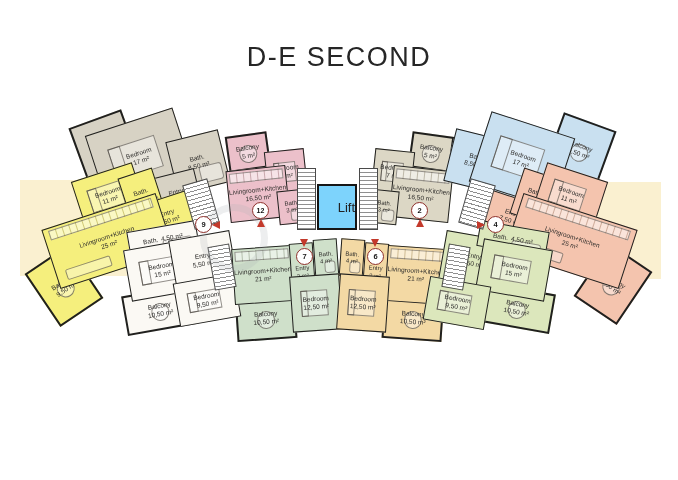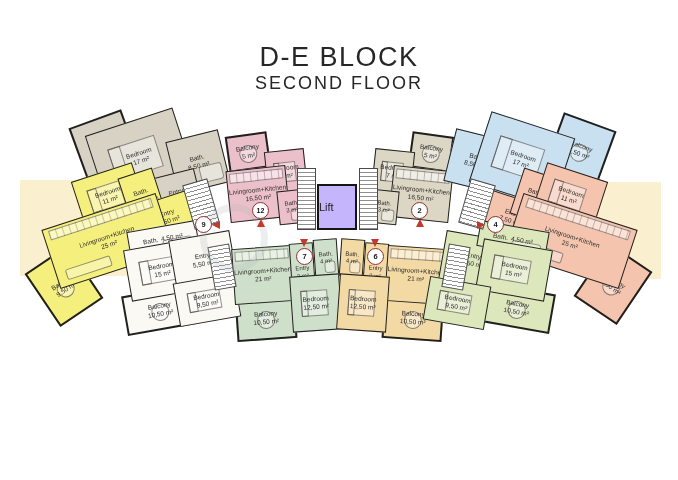--- a/index.html
+++ b/index.html
@@ -11,22 +11,22 @@
           font-size:18px;letter-spacing:2px;color:#262626;z-index:10;}
   .cream{position:absolute;background:#faf0d0;z-index:0;}
   .room{position:absolute;border:1.8px solid #20201e;box-sizing:border-box;z-index:2;
         display:flex;align-items:center;justify-content:center;text-align:center;}
   .balc{border-width:2.2px;z-index:1;}
   .rlabel{font-size:6.5px;line-height:1.25;color:#2e2d2b;z-index:5;position:relative;}
   .rlabel span{display:block;}
   .small .rlabel{font-size:6px;}
   .stairs{position:absolute;box-sizing:border-box;border:1.2px solid #4a4a4a;z-index:3;
         background:repeating-linear-gradient(180deg,#ffffff 0 3px,#8f8f8f 3px 4px);}
-  .lift{position:absolute;box-sizing:border-box;background:#c4b5fd;border:2.4px solid #161616;z-index:3;
-        display:flex;align-items:center;justify-content:flex-start;font-size:11px;color:#222;}
+  .lift{position:absolute;box-sizing:border-box;background:#7dd3fc;border:2.4px solid #161616;z-index:3;
+        display:flex;align-items:center;justify-content:flex-end;font-size:13px;color:#222;}
   .mkr{position:absolute;width:15px;height:15px;border-radius:50%;background:#fff;
        border:1.4px solid #8e2f2a;color:#161616;font-size:7.5px;font-weight:bold;z-index:9;
        display:flex;align-items:center;justify-content:center;box-sizing:content-box;}
   .tri{position:absolute;width:0;height:0;z-index:9;}
   .tri-up{border-left:4px solid transparent;border-right:4px solid transparent;border-bottom:8px solid #c3392b;}
   .tri-down{border-left:4px solid transparent;border-right:4px solid transparent;border-top:8px solid #c3392b;}
   .tri-left{border-top:4px solid transparent;border-bottom:4px solid transparent;border-right:8px solid #c3392b;}
   .tri-right{border-top:4px solid transparent;border-bottom:4px solid transparent;border-left:8px solid #c3392b;}
   .wm{position:absolute;left:208px;top:212px;font-size:40px;font-weight:600;color:#aeb2b5;
       opacity:.30;letter-spacing:1px;z-index:8;pointer-events:none;}
@@ -46,22 +46,21 @@
   .f-sofa::after{content:"";position:absolute;left:8%;bottom:9%;width:38%;height:14%;
       border:1px solid rgba(75,70,64,.6);border-radius:2px;background:rgba(255,255,255,.35);}
   .f-bath::after{content:"";position:absolute;right:7%;bottom:7%;width:42%;height:30%;
       border:1px solid rgba(75,70,64,.55);border-radius:3px;background:rgba(255,255,255,.4);}
 </style>
 </head>
 <body>
 
 <div id="canvas">
 
-  <div class="title1">D-E BLOCK</div>
-  <div class="title2">SECOND FLOOR</div>
+  <div class="title1">D-E SECOND</div>
 
   <div class="cream" style="left:20px;top:180px;width:110px;height:96px;"></div>
   <div class="cream" style="left:597px;top:182px;width:64px;height:97px;"></div>
 
   <div class="wmc"></div>
 
   <div class="room balc f-tbl" style="left: 77px; top: 117px; width: 56px; height: 60px; transform: rotate(-20deg); background-color: rgb(215, 210, 196);">
     <div class="rlabel">
         <span>Balcony</span>
         <span>9,50 m²</span>

